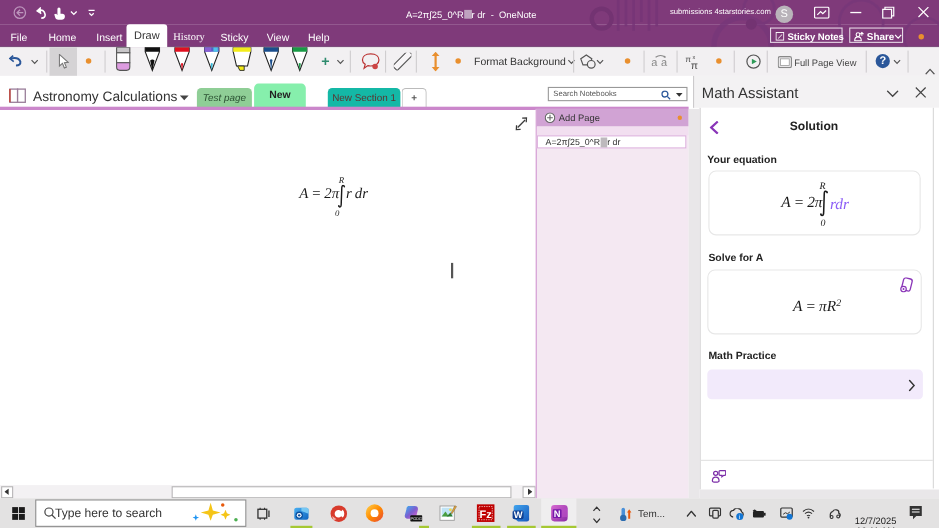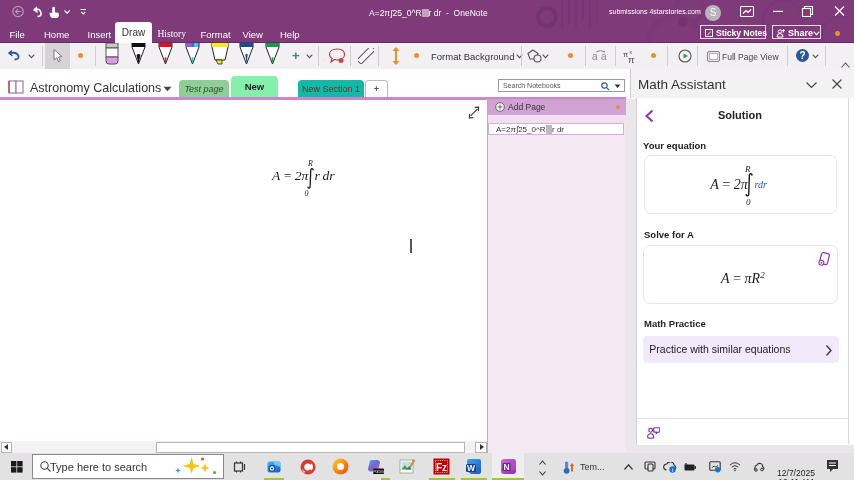--- a/index.html
+++ b/index.html
@@ -114,21 +114,21 @@
       <path d="M0.7 0.7 L3.5 3.6 L6.3 0.7" stroke="#fff" stroke-width="1.1" fill="none"></path>
     </svg>
 </div>
 <div class="odot" style="left:834.5px;top:30.5px;"></div>
 
 <div class="menu-item" style="left:9.5px;">File</div>
 <div class="menu-item" style="left:44px;">Home</div>
 <div class="menu-item" style="left:87.5px;">Insert</div>
 <div class="abs" id="drawtab">Draw</div>
 <div class="menu-item" style="left:157.5px;font-family:Liberation Serif, serif;">History</div>
-<div class="menu-item" style="left:200.5px;">Format</div>
+<div class="menu-item" style="left:200.5px;">Sticky</div>
 <div class="menu-item" style="left:242.5px;">View</div>
 <div class="menu-item" style="left:280px;">Help</div>
 
 <div class="abs" id="ribbon"></div>
 <svg class="abs" style="left:8px;top:49px" width="14" height="12" viewBox="0 0 14 12">
   <path d="M4 1.5 L1 4.2 L4.5 7" stroke="#2b579a" stroke-width="1.5" fill="none"></path>
   <path d="M1.5 4.2 Q9 2.5 10.5 7 Q11 10.5 6.5 10.5" stroke="#2b579a" stroke-width="1.8" fill="none"></path>
 </svg>
 <svg class="abs" style="left:28px;top:54px" width="7" height="5">
     <path d="M0.7 0.7 L3.5 3.6 L6.3 0.7" stroke="#555" stroke-width="1.1" fill="none"></path>
@@ -332,32 +332,31 @@
 <div class="abs blab" style="left:643px;top:139.5px;font-size:9.5px;">Your equation</div>
 <div class="mbox" style="left:643.8px;top:154.7px;width:192.8px;height:59px;"></div>
 <div class="abs serif-it" style="left:710.2px;top:177.4px;font-size:14px;color:#1a1a1a;">A = 2π</div>
 <svg class="abs" style="left:744.6px;top:173.2px" width="8" height="24" viewBox="0 0 8 24">
   <path d="M6.8 1.8 C6.6 0.6 5.2 0.4 4.6 1.4 C4.2 2.3 4.3 3.8 4.25 5.5 L3.85 17.5 C3.8 19.5 3.9 21.2 3.45 22.1 C2.95 23.2 1.4 23 1.2 21.8" stroke="#1a1a1a" stroke-width="1.4" fill="none"></path>
   <circle cx="6.9" cy="1.9" r="0.8" fill="#1a1a1a"></circle>
     <circle cx="1.3" cy="21.7" r="0.8" fill="#1a1a1a"></circle>
 </svg>
 <div class="abs serif-it" style="left:744.9px;top:164.4px;font-size:9px;color:#1a1a1a;">R</div>
 <div class="abs serif-it" style="left:745.9px;top:196.6px;font-size:9px;color:#1a1a1a;">0</div>
-<div class="abs serif-it" style="left:754.5px;top:178.7px;font-size:10px;color:#1d4ed8;">rdr</div>
+<div class="abs serif-it" style="left:754.5px;top:178.7px;font-size:14px;color:#8b5cf6;">rdr</div>
 <div class="abs blab" style="left:644px;top:229px;font-size:9.5px;">Solve for A</div>
 <div class="mbox" style="left:643.3px;top:245px;width:195px;height:59.3px;"></div>
 <svg class="abs" style="left:818px;top:251.5px" width="13" height="14" viewBox="0 0 13 14">
   <path d="M4.5 12.2 a2 2 0 0 1 -2 -2 V3 a2 2 0 0 1 2 -2 h4 a2 2 0 0 1 2 2 v7.2 a2 2 0 0 1 -2 2 z" fill="none" stroke="#8a35b8" stroke-width="1.2" transform="rotate(14 6.5 6.5)"></path>
   <circle cx="3.4" cy="10.8" r="2.5" fill="#fff" stroke="#8a35b8" stroke-width="1.1"></circle>
   <circle cx="3.4" cy="10.8" r="0.9" fill="#8a35b8"></circle>
 </svg>
 <div class="abs serif-it" style="left:721px;top:269.7px;font-size:14px;color:#1a1a1a;">A = πR<span style="font-size:9px;vertical-align:5px;">2</span></div>
 <div class="abs blab" style="left:644px;top:317.5px;font-size:9.5px;">Math Practice</div>
 <div class="abs" style="left:643.3px;top:336px;width:195.4px;height:27.3px;background:#f2eafb;border-radius:4px;">
-  <span style="position:absolute;left:6px;top:7px;font-size:10.5px;color:#1a1a1a;">Practice with similar equations</span>
   <svg style="position:absolute;right:7px;top:8.5px" width="6" height="11">
       <path d="M0.5 0.5 L5 5.5 L0.5 10.5" stroke="#333" stroke-width="1.3" fill="none"></path>
     </svg>
 </div>
 <div class="abs" style="left:637px;top:417.5px;width:211px;height:1px;background:#e2e2e2;"></div>
 <svg class="abs" style="left:645.5px;top:426px" width="14.5" height="13" viewBox="0 0 16 15">
   <g fill="none" stroke="#7c2ea8" stroke-width="1.3">
     <circle cx="5" cy="5" r="2.2"></circle>
     <path d="M1.5 13 Q1.5 9 5 9 Q8.5 9 8.5 13 Q8.5 14.2 5 14.2 Q1.5 14.2 1.5 13 Z"></path>
     <path d="M9.5 2 h5 a1 1 0 0 1 1 1 v3 a1 1 0 0 1 -1 1 h-1 l-2 1.5 v-1.5 h-2 a1 1 0 0 1 -1 -1 v-3 a1 1 0 0 1 1 -1 Z"></path>

